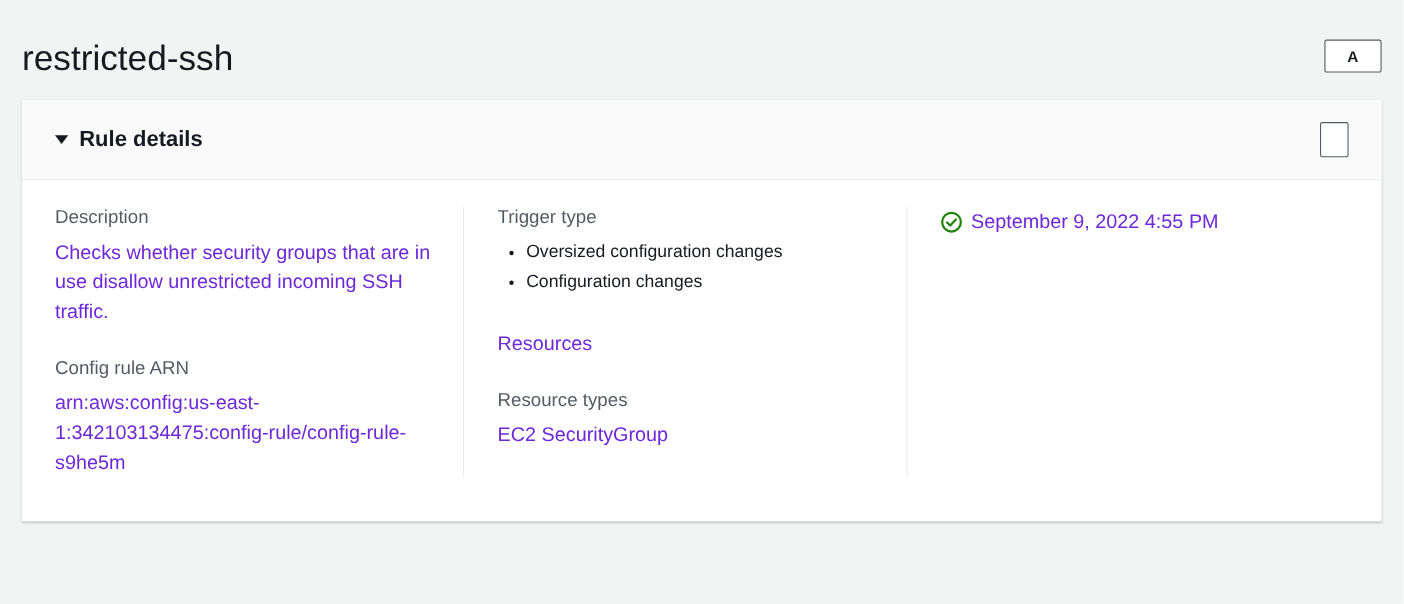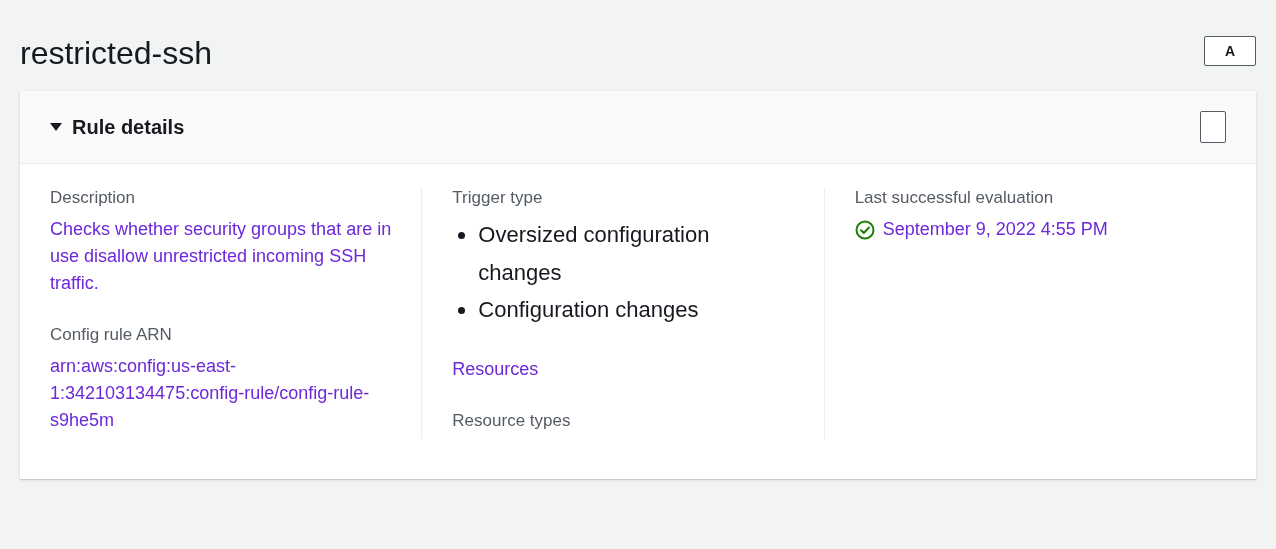--- a/index.html
+++ b/index.html
@@ -101,21 +101,21 @@
       font-size: 18px;
       line-height: 1.5;
       word-break: break-word;
     }
     ul.bullets {
       list-style: disc;
       padding-left: 26px;
     }
     ul.bullets li {
       color: #16191f;
-      font-size: 22px;
+      font-size: 16px;
       line-height: 1.7;
     }
     .status-row {
       display: flex;
       align-items: center;
       gap: 8px;
     }
     .check-icon {
       width: 20px;
       height: 20px;
@@ -177,26 +177,26 @@
           <ul class="bullets">
             <li>Oversized configuration changes</li>
             <li>Configuration changes</li>
           </ul>
         </div>
         <div class="field">
           <div class="field-value">Resources</div>
         </div>
         <div class="field">
           <div class="field-label">Resource types</div>
+          <div class="field-value">EC2 SecurityGroup</div>
         </div>
       </div>
 
       <div class="col">
         <div class="field">
-          <div class="field-label">Last successful evaluation</div>
           <div class="status-row">
             <svg class="check-icon" viewBox="0 0 20 20">
               <circle cx="10" cy="10" r="8.5"></circle>
               <path d="M6 10.2 L8.8 13 L14 7.5"></path>
             </svg>
             <div class="field-value">September 9, 2022 4:55 PM</div>
           </div>
         </div>
       </div>
     </div>

